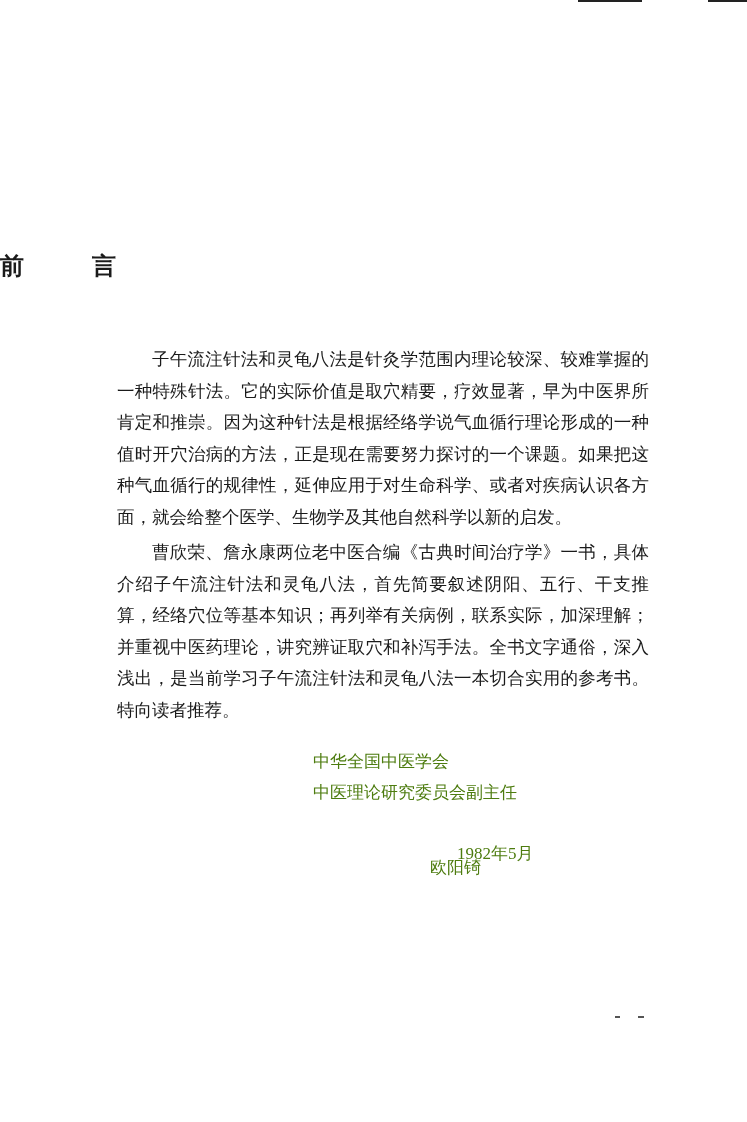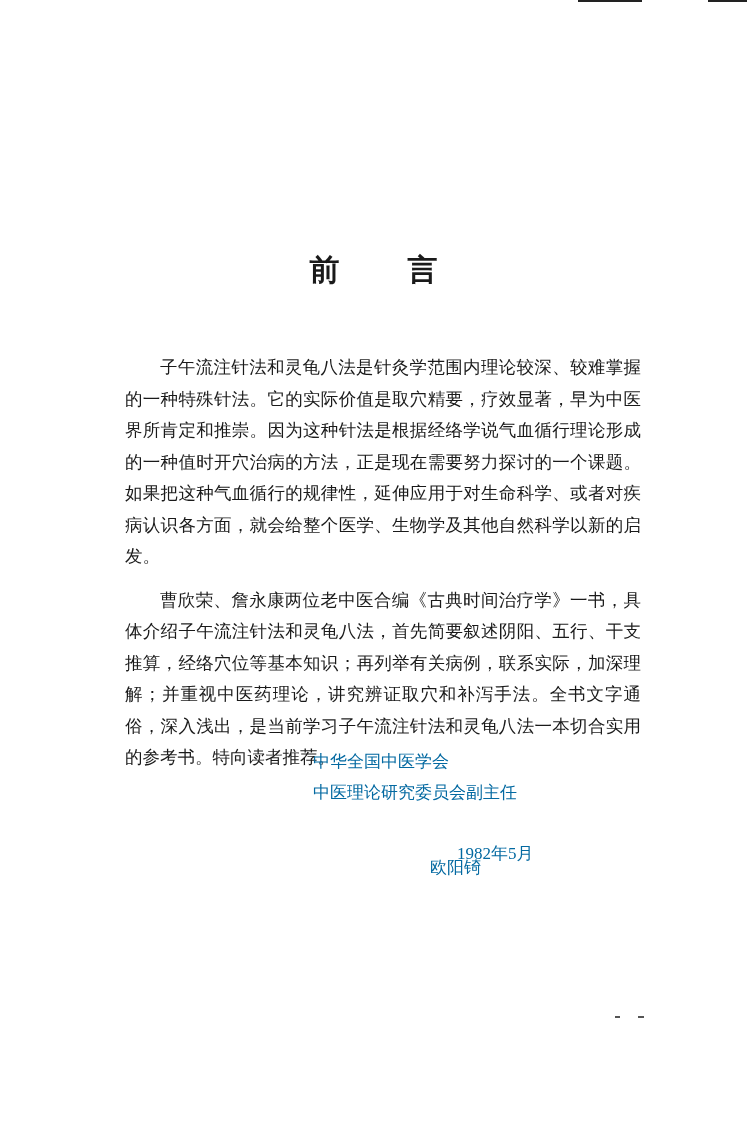--- a/index.html
+++ b/index.html
@@ -22,48 +22,48 @@
       background: #222;
     }
     .top-rule.r1 { left: 578px; width: 64px; }
     .top-rule.r2 { left: 708px; width: 39px; }
 
     .title {
       position: absolute;
       top: 250px;
       left: 0;
       width: 747px;
-      text-align: center;
-      font-size: 30px;
+      text-align: left;
+      font-size: 24px;
       font-weight: bold;
       letter-spacing: 0;
     }
     .title span { display: inline-block; }
     .title .gap { width: 68px; }
 
     .body-text {
       position: absolute;
       left: 113px;
       top: 340px;
       width: 540px;
       font-size: 17.5px;
       line-height: 31.5px;
       text-align: justify;
       text-justify: inter-character;
     }
     .body-text p {
-      margin: 12px;
+      margin: 4px;
       text-indent: 2em;
     }
 
     .sig {
       position: absolute;
       font-family: "DejaVu Sans", "Liberation Sans", sans-serif;
       font-size: 17px;
-      color: #0369a1;
+      color: #4d7c0f;
       white-space: nowrap;
     }
     .sig.l1 { left: 313px; top: 750px; }
     .sig.l2 { left: 313px; top: 781px; }
     .sig.l3 { left: 430px; top: 811px; margin-top: 45px; }
     .sig.l4 { left: 457px; top: 842px; font-family: "Liberation Serif", serif; }
 
     .dash {
       position: absolute;
       top: 1016px;

